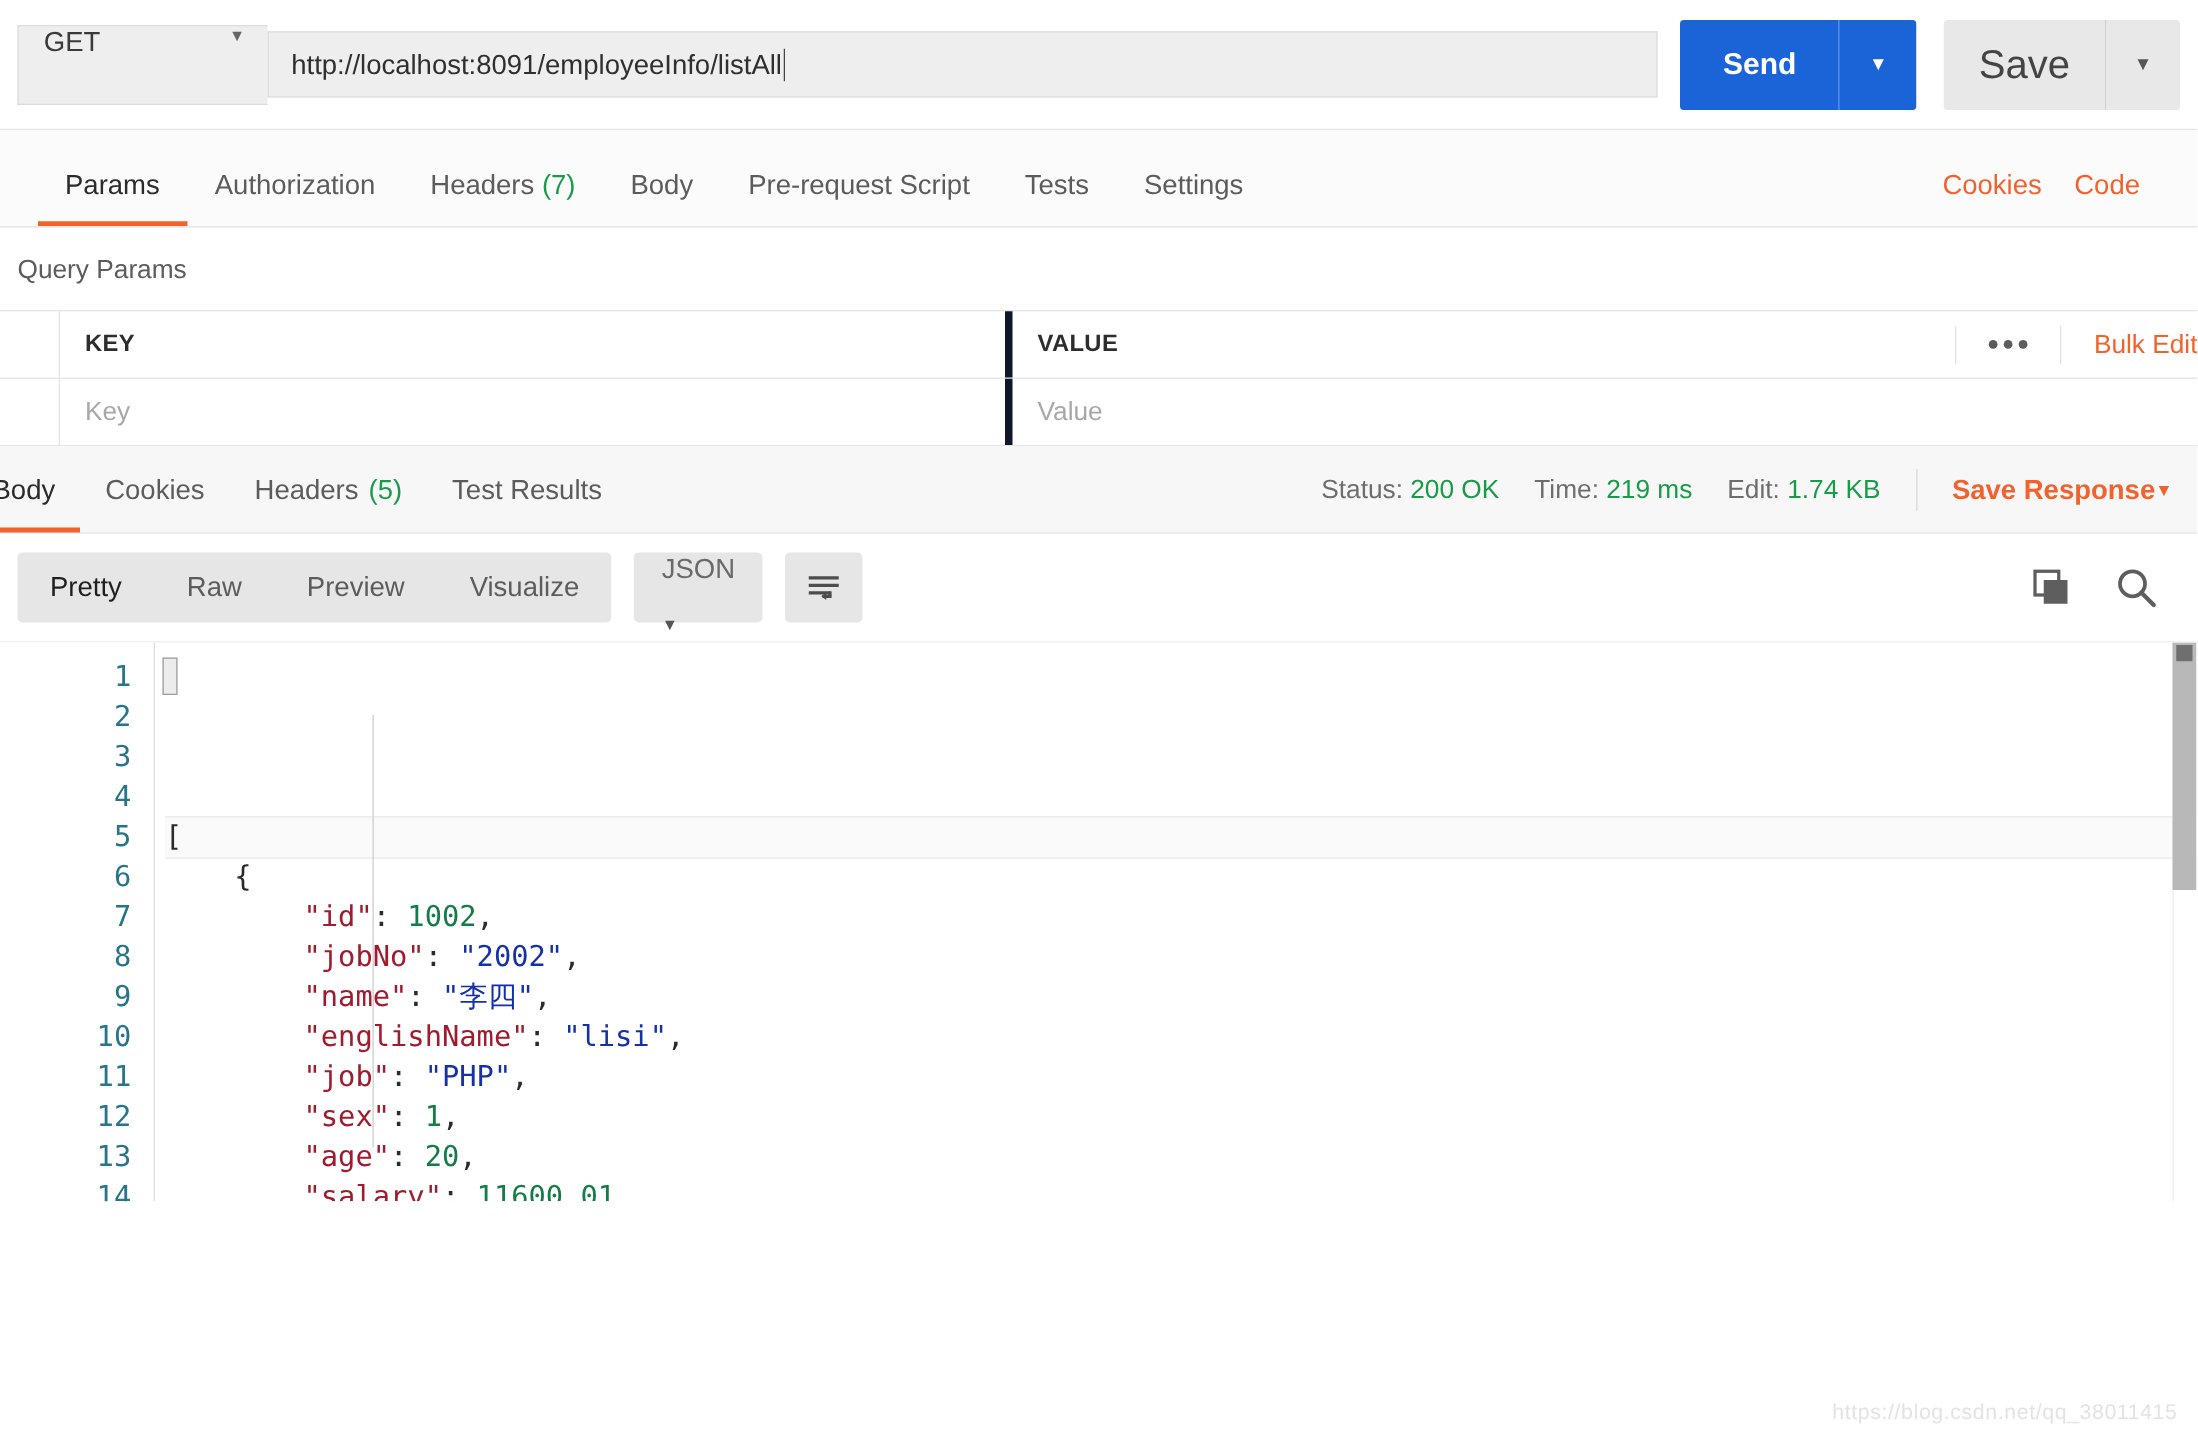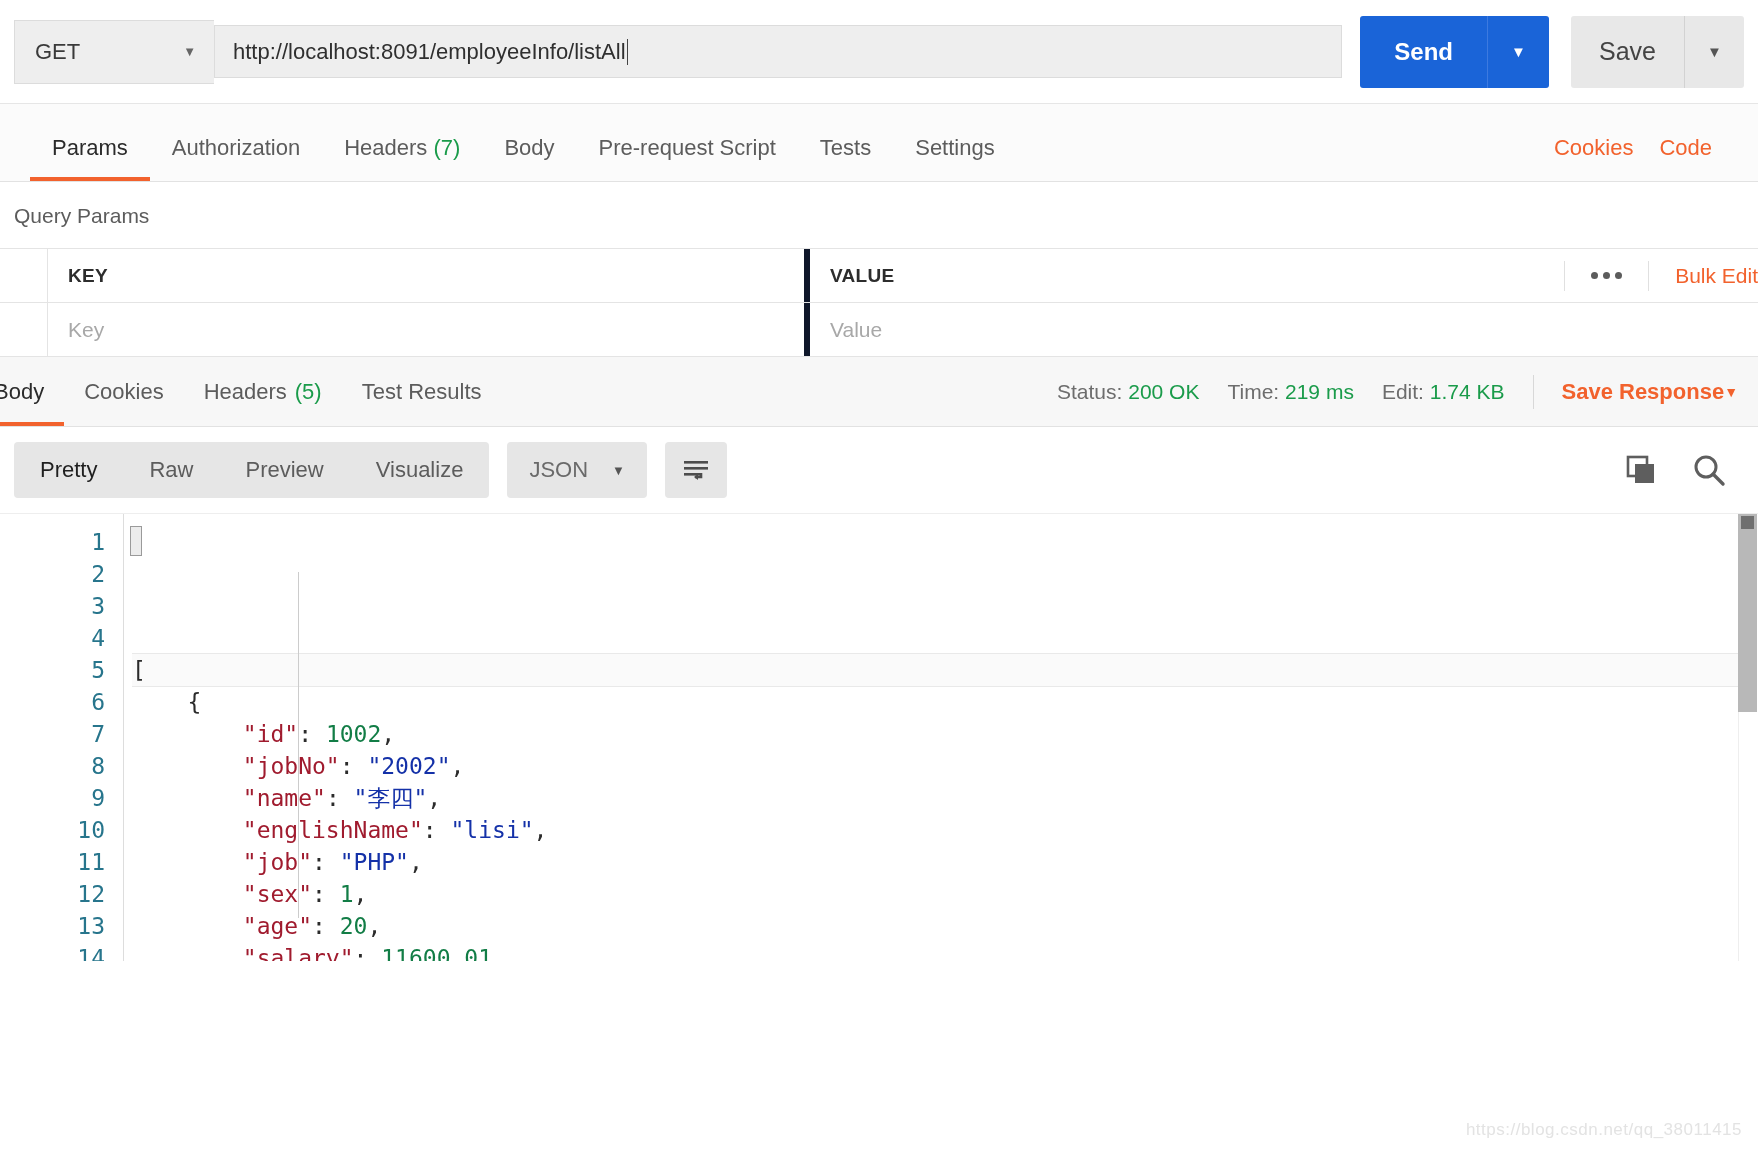--- a/index.html
+++ b/index.html
@@ -21,21 +21,21 @@
     background: #ffffff;
     border-bottom: 1px solid #e6e6e6;
   }
   .method-select {
     width: 200px;
     height: 64px;
     background: #eeeeee;
     border: 1px solid #dcdcdc;
     border-right: none;
     display: flex;
-    align-items: center;
+    align-items: flex-start;
     justify-content: space-between;
     padding: 0 18px 0 20px;
     font-size: 22px;
     color: #3a3a3a;
     cursor: pointer;
   }
   .method-select .caret { font-size: 13px; color: #666; }
   .url-input {
     flex: 1;
     height: 53px;
@@ -86,21 +86,21 @@
     cursor: pointer;
   }
   .save-group {
     display: flex;
     margin-left: 22px;
     height: 72px;
   }
   .save-btn {
     background: #e8e8e8;
     color: #444;
-    font-size: 25px;
+    font-size: 32px;
     padding: 0 28px;
     display: flex;
     align-items: center;
     border-radius: 3px 0 0 3px;
     cursor: pointer;
   }
   .save-caret {
     background: #e8e8e8;
     color: #555;
     width: 60px;
@@ -283,30 +283,31 @@
   .seg-item {
     font-size: 22px;
     color: #5c5c5c;
     padding: 0 26px;
     line-height: 56px;
     cursor: pointer;
   }
   .seg-item.active { color: #1f1f1f; }
   .fmt-select {
     display: flex;
-    align-items: center;
+    align-items: flex-start;
     gap: 24px;
     background: #e6e6e6;
     border-radius: 4px;
     height: 56px;
     padding: 0 22px;
     margin-left: 18px;
     font-size: 22px;
     color: #6a6a6a;
     cursor: pointer;
+    flex-direction: column;
   }
   .fmt-select .caret { font-size: 13px; color: #555; }
   .wrap-btn {
     background: #e6e6e6;
     border-radius: 4px;
     height: 56px;
     width: 62px;
     margin-left: 18px;
     display: flex;
     align-items: center;

